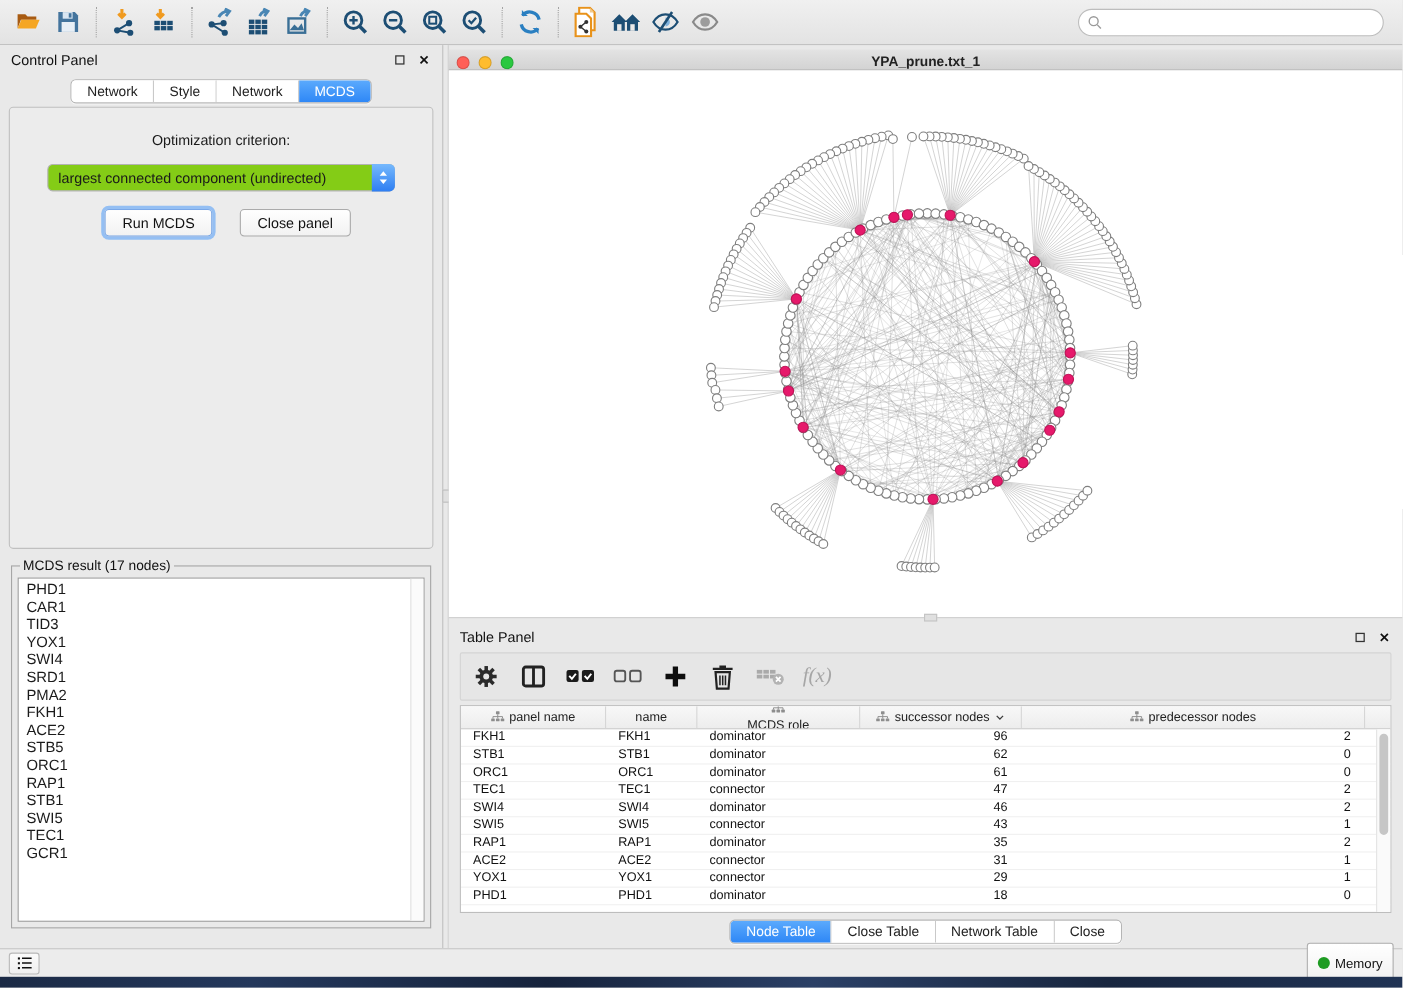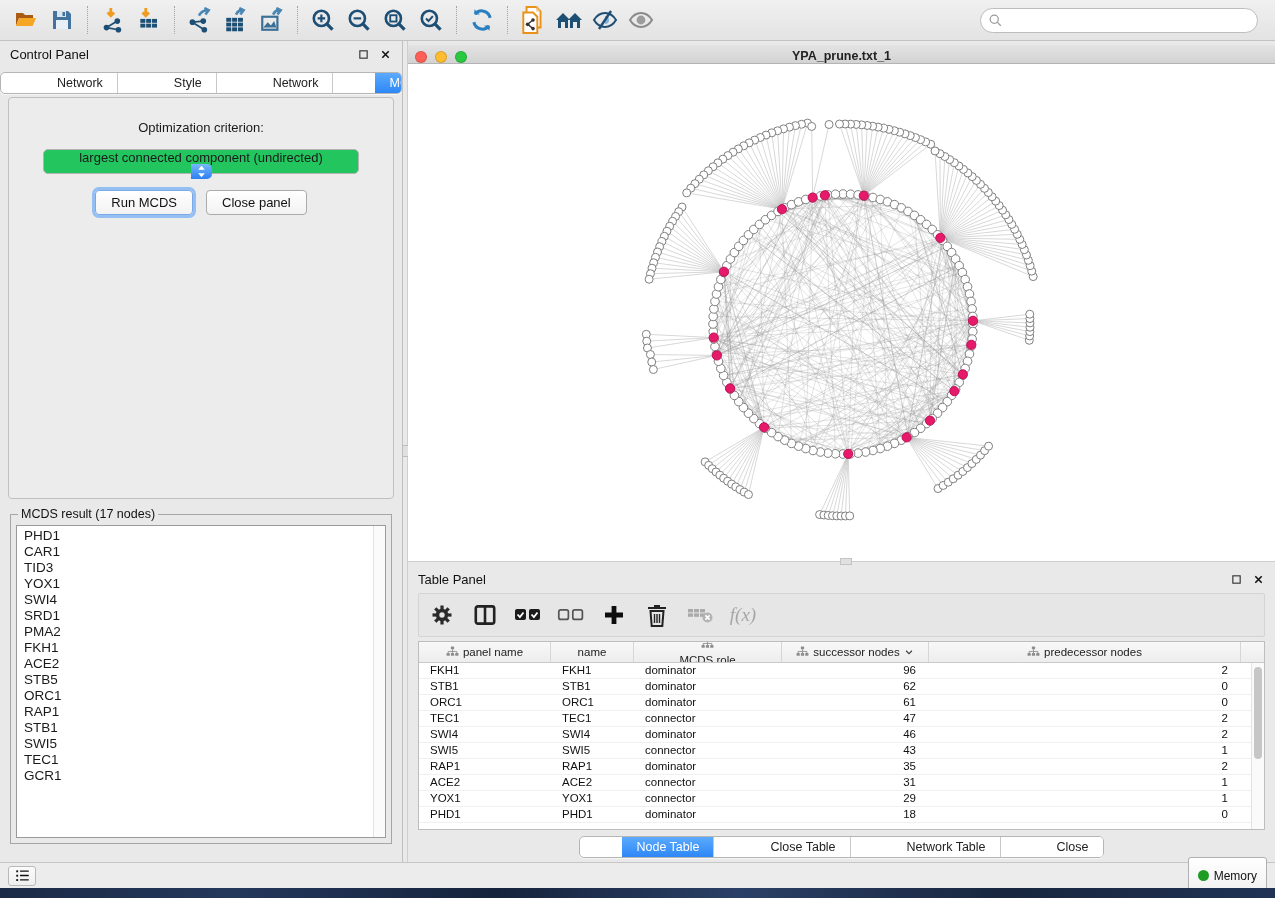--- a/index.html
+++ b/index.html
@@ -25,36 +25,36 @@
   
   .control-panel { position:absolute; left:0; top:41px; width:402px; bottom:36px; background:#e9e9e9; }
   .panel-header { height:27px; display:flex; align-items:center; padding:0 10px; font-size:13px; color:#111; }
   .panel-header .spacer { flex:1; }
   .win-icons { display:flex; gap:9px; align-items:center; }
   .win-icons .wbtn { width:13px; height:13px; display:flex; align-items:center; justify-content:center; }
 
   .seg-wrap { display:flex; justify-content:center; margin-top:4px; }
   .seg { display:inline-flex; border:1px solid #b5b5b5; border-radius:5px; overflow:hidden; background:#fff;
     box-shadow:0 1px 0 rgba(255,255,255,.6); }
-  .seg-item { padding:3px 14px; font-size:12.5px; color:#222; background:#fff; border-right:1px solid #c9c9c9; cursor:default;margin-left:42px; }
+  .seg-item { padding:3px 14px; font-size:12.5px; color:#222; background:#fff; border-right:1px solid #c9c9c9; cursor:default; }
   .seg-item:last-child { border-right:none; }
   .seg-item.active { background:linear-gradient(#5baafd,#2e87f6); color:#fff; }
 
   .cp-content { position:absolute; left:8px; right:8px; top:56px; height:402px;
     background:#ececec; border:1px solid #c0c0c0; border-radius:4px; }
   .opt-label { text-align:center; font-size:13px; margin-top:22px; }
   .select-row { display:flex; justify-content:center; margin-top:14px; }
-  .cselect { width:316px; height:25px; background:#22c55e; border:1px solid #b3b3b3; border-radius:5px;
-    display:flex; align-items:center; font-size:13px;flex-direction:column; }
+  .cselect { width:316px; height:25px; background:#84cc16; border:1px solid #b3b3b3; border-radius:5px;
+    display:flex; align-items:center; font-size:13px; }
   .cselect .val { flex:1; padding:0 9px; white-space:nowrap; }
   .cselect .stepper { width:21px; height:25px; margin:-1px -1px -1px 0; border-radius:0 5px 5px 0;
     background:linear-gradient(#76b9fd,#2e7ef2); display:flex; align-items:center; justify-content:center; }
   .btn-row { display:flex; justify-content:center; gap:13px; margin-top:16px; }
   .push-btn { font-size:13px; padding:4px 15px; background:linear-gradient(#ffffff,#f2f2f2);
-    border:1px solid #ababab; border-radius:4px; color:#111; }
+    border:1px solid #ababab; border-radius:4px; color:#111;margin-left:12px; }
   .push-btn.focused { box-shadow:0 0 0 3px rgba(102,167,247,.65); border-color:#7aa8e8; }
 
   .result-fieldset { position:absolute; left:10px; right:10px; top:466px; bottom:18px;
     border:1px solid #a6a6a6; padding:4px 5px 5px 5px; }
   .result-fieldset legend { font-size:12.5px; padding:0 3px; margin-left:2px; color:#111; }
   .list-box { width:100%; height:100%; background:#fff; border:1px solid #9b9b9b; position:relative;
     font-size:13.5px; line-height:16px; overflow:hidden; padding:2px 14px 0 7px; }
   .list-item { white-space:nowrap; }
   .list-track { position:absolute; right:0; top:0; bottom:0; width:12px; background:#fbfbfb; border-left:1px solid #e2e2e2; }
 

